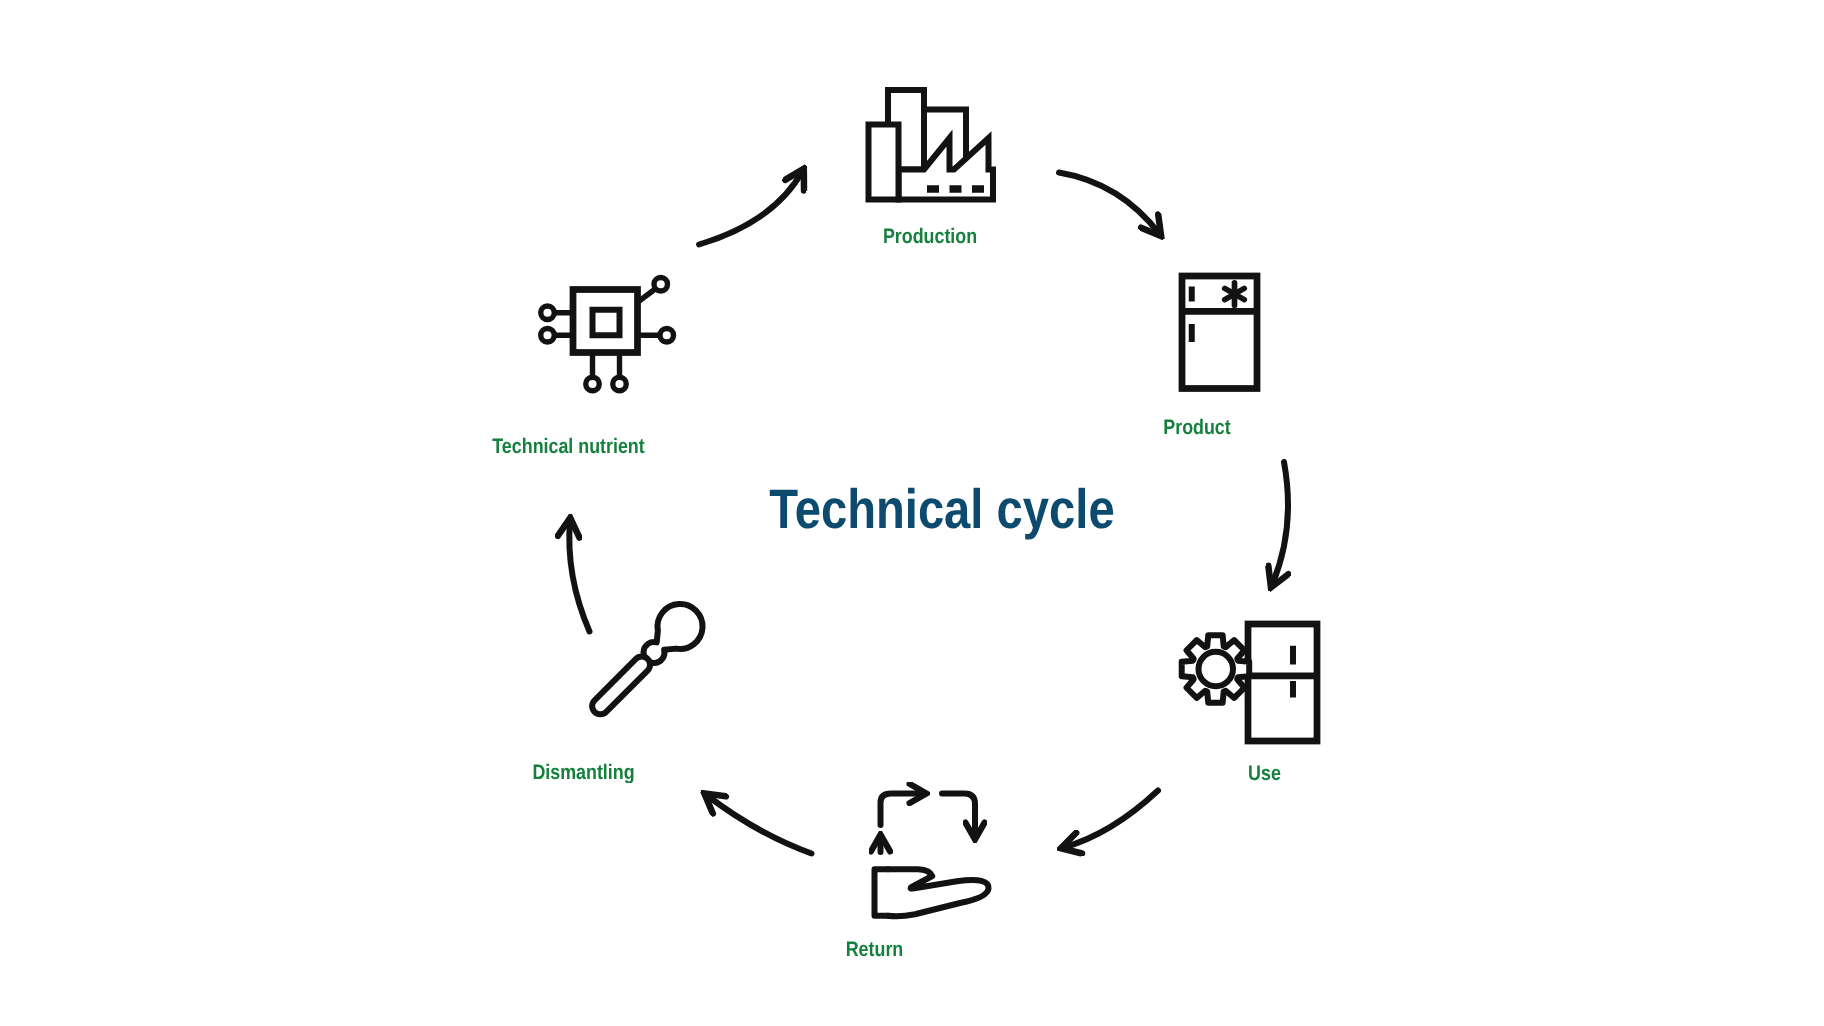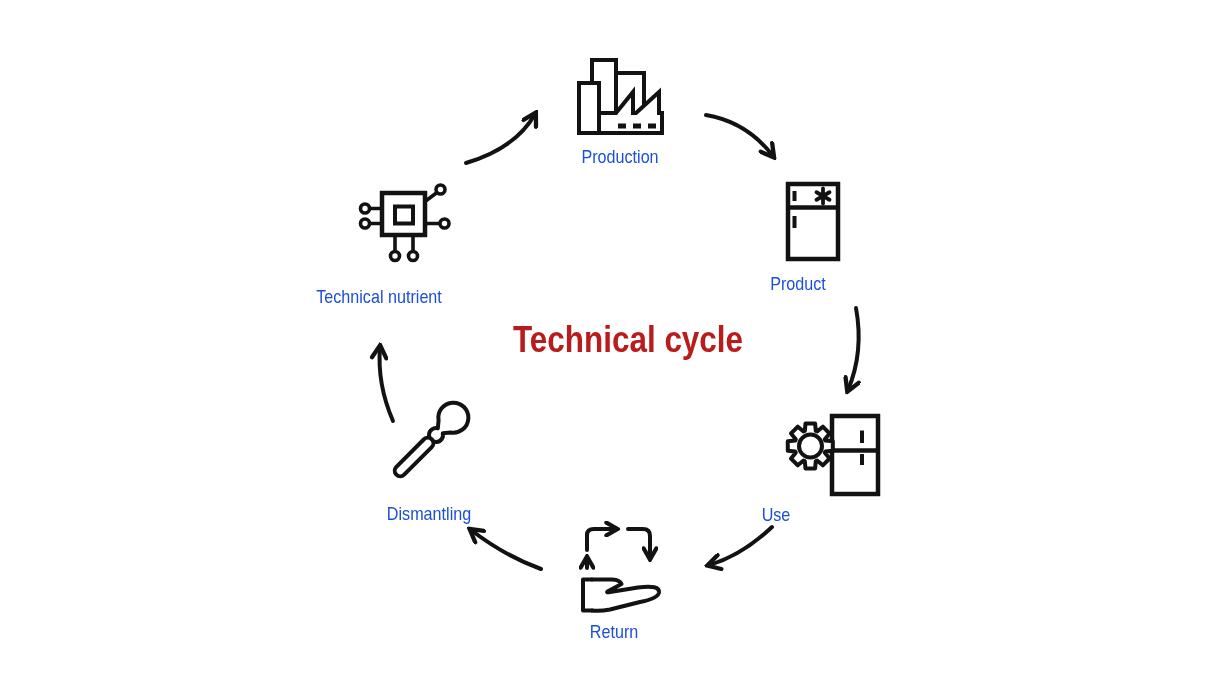--- a/index.html
+++ b/index.html
@@ -9,30 +9,30 @@
     background:#ffffff;
     overflow:hidden;
     font-family:"Liberation Sans","DejaVu Sans",sans-serif;
   }
   .stage svg{position:absolute;overflow:visible;}
   .node{position:absolute;left:0;top:0;width:0;height:0;}
   .label{
     position:absolute;
     transform:translate(-50%,-50%);
     white-space:nowrap;
-    color:#1d4ed8;
-    font-weight:normal;
-    font-size:19px;
+    color:#15803d;
+    font-weight:bold;
+    font-size:14px;
   }
   .label .cond{display:inline-block;transform:scaleX(0.85);transform-origin:center;}
   .title{
     position:absolute;
     transform:translate(-50%,-50%);
     white-space:nowrap;
-    color:#b91c1c;
+    color:#0c4a6e;
     font-weight:bold;
     font-size:37px;
   }
   .title .cond{display:inline-block;transform:scaleX(0.85);transform-origin:center;}
   
   .ic{fill:none;stroke:#121212;stroke-width:4;stroke-linejoin:miter;}
   .icw{fill:#ffffff;stroke:#121212;stroke-width:4;stroke-linejoin:miter;}
 </style>
 </head>
 <body>
@@ -81,49 +81,49 @@
   </div>
 
   <div class="node">
     <svg style="left:788px;top:414px" width="92" height="82" viewBox="0 0 92 82">
       <rect class="icw" style="stroke-width:4.5" x="44" y="2" width="46" height="78"></rect>
       <path class="ic" style="stroke-width:4.5" d="M44 36.5 H90"></path>
       <path class="ic" d="M74 16.5 V29 M74 40 V51"></path>
       <path class="icw" style="stroke-linejoin:round" d="M44.8 27.2 L44.8 36.8 L37.3 37.5 L36.8 38.8 L41.6 44.5 L34.8 51.3 L29.1 46.5 L27.8 47 L27.1 54.5 L17.5 54.5 L16.8 47 L15.5 46.5 L9.8 51.3 L3 44.5 L7.8 38.8 L7.3 37.5 L-0.2 36.8 L-0.2 27.2 L7.3 26.5 L7.8 25.2 L3 19.5 L9.8 12.7 L15.5 17.5 L16.8 17 L17.5 9.5 L27.1 9.5 L27.8 17 L29.1 17.5 L34.8 12.7 L41.6 19.5 L36.8 25.2 L37.3 26.5 Z"></path>
       <circle class="icw" cx="22.5" cy="32" r="11.5"></circle>
     </svg>
-    <div class="label" style="left:776px;top:515px"><span class="cond">Use</span></div>
+    <div class="label" style="left:843px;top:515px"><span class="cond">Use</span></div>
   </div>
 
   <div class="node">
     <svg style="left:570px;top:518px" width="95" height="100" viewBox="0 0 95 100">
       <defs>
         <marker id="ah2" viewBox="0 0 10 10" refX="7.5" refY="5" markerWidth="4" markerHeight="4" orient="auto">
           <path d="M1.5 1 L8.5 5 L1.5 9" fill="none" stroke="#121212" stroke-width="2.6" stroke-linecap="round"></path>
         </marker>
       </defs>
       <g fill="none" stroke="#121212" stroke-width="4" stroke-linecap="round" stroke-linejoin="round">
         <path d="M17 32 V17 Q17 11 24 11 H46" marker-end="url(#ah2)"></path>
         <path d="M17 50 V40" marker-end="url(#ah2)"></path>
         <path d="M58 11 H73 Q80 11 80 18 V40" marker-end="url(#ah2)"></path>
         <path d="M22 61.5 H13 V92.5 H22"></path>
         <path d="M22 61.5 L42 61.5 Q50 62 51.5 66 L37.5 73.5 Q36.3 74.5 38.5 74.3 L68 69.5 Q90 66.5 89 74.5 Q88 80.5 70 84 L40 91.5 Q30 93.5 22 92.5"></path>
       </g>
     </svg>
-    <div class="label" style="left:614px;top:632px"><span class="cond">Return</span></div>
+    <div class="label" style="left:583px;top:632px"><span class="cond">Return</span></div>
   </div>
 
   <div class="node">
     <svg style="left:380px;top:412px" width="78" height="80" viewBox="0 0 78 80">
       <g transform="rotate(45 39 40)">
         <path class="icw" style="stroke-linejoin:round" d="M30.4 3.7 A15 15 0 1 1 47.6 3.7 L42.5 9.9 A7 7 0 1 1 35.5 9.9 Z"></path>
         <rect class="icw" x="33.5" y="22" width="11" height="50" rx="5.5"></rect>
       </g>
     </svg>
-    <div class="label" style="left:429px;top:514px"><span class="cond">Dismantling</span></div>
+    <div class="label" style="left:389px;top:514px"><span class="cond">Dismantling</span></div>
   </div>
 
   <div class="node">
     <svg style="left:352px;top:181px" width="100" height="86" viewBox="0 0 100 86">
       <g fill="none" stroke="#121212" stroke-width="3.6">
         <path d="M30 27.5 H17.5 M30 42.5 H17.5 M73 42.5 H88 M73 20.5 L85 11.5 M43 54 V70.5 M61 54 V70.5"></path>
         <circle cx="13" cy="27.5" r="4.5"></circle>
         <circle cx="13" cy="42.5" r="4.5"></circle>
         <circle cx="92.5" cy="42.5" r="4.5"></circle>
         <circle cx="88.5" cy="8.5" r="4.5"></circle>

